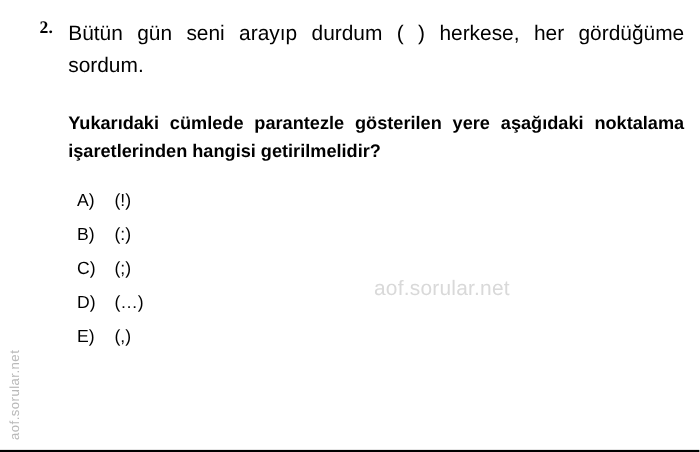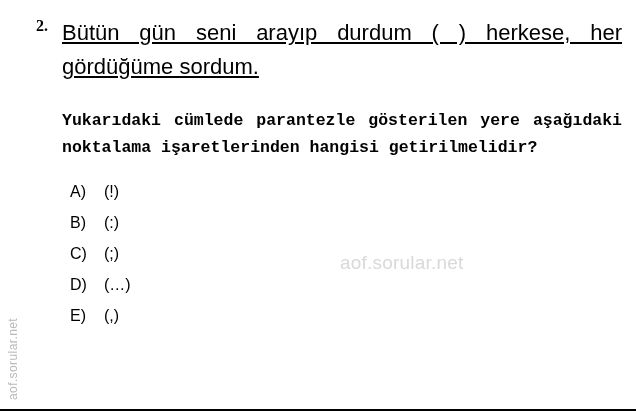--- a/index.html
+++ b/index.html
@@ -68,38 +68,37 @@
     font-size: 16px;
     font-weight: bold;
     font-family: "Liberation Serif", serif;
   }
 
   .q-body {
     margin-left: 44px;
   }
 
   .stem {
-    font-size: 22px;
+    font-size: 19px;
     line-height: 1.55;
     text-align: justify;
     text-align-last: left;
     width: 560px;
     font-family: "Liberation Sans", sans-serif;
-    text-decoration: underline;
   }
 
   .prompt {
     margin-top: 24px;
     font-size: 16.5px;
     line-height: 1.6;
     font-weight: bold;
     text-align: justify;
     text-align-last: left;
     width: 560px;
-    font-family: Liberation Mono, monospace;
+    font-family: Liberation Sans, sans-serif;
   }
 
   .choices {
     margin-top: 22px;
     margin-left: 8px;
   }
 
   .choice {
     display: flex;
     align-items: baseline;

